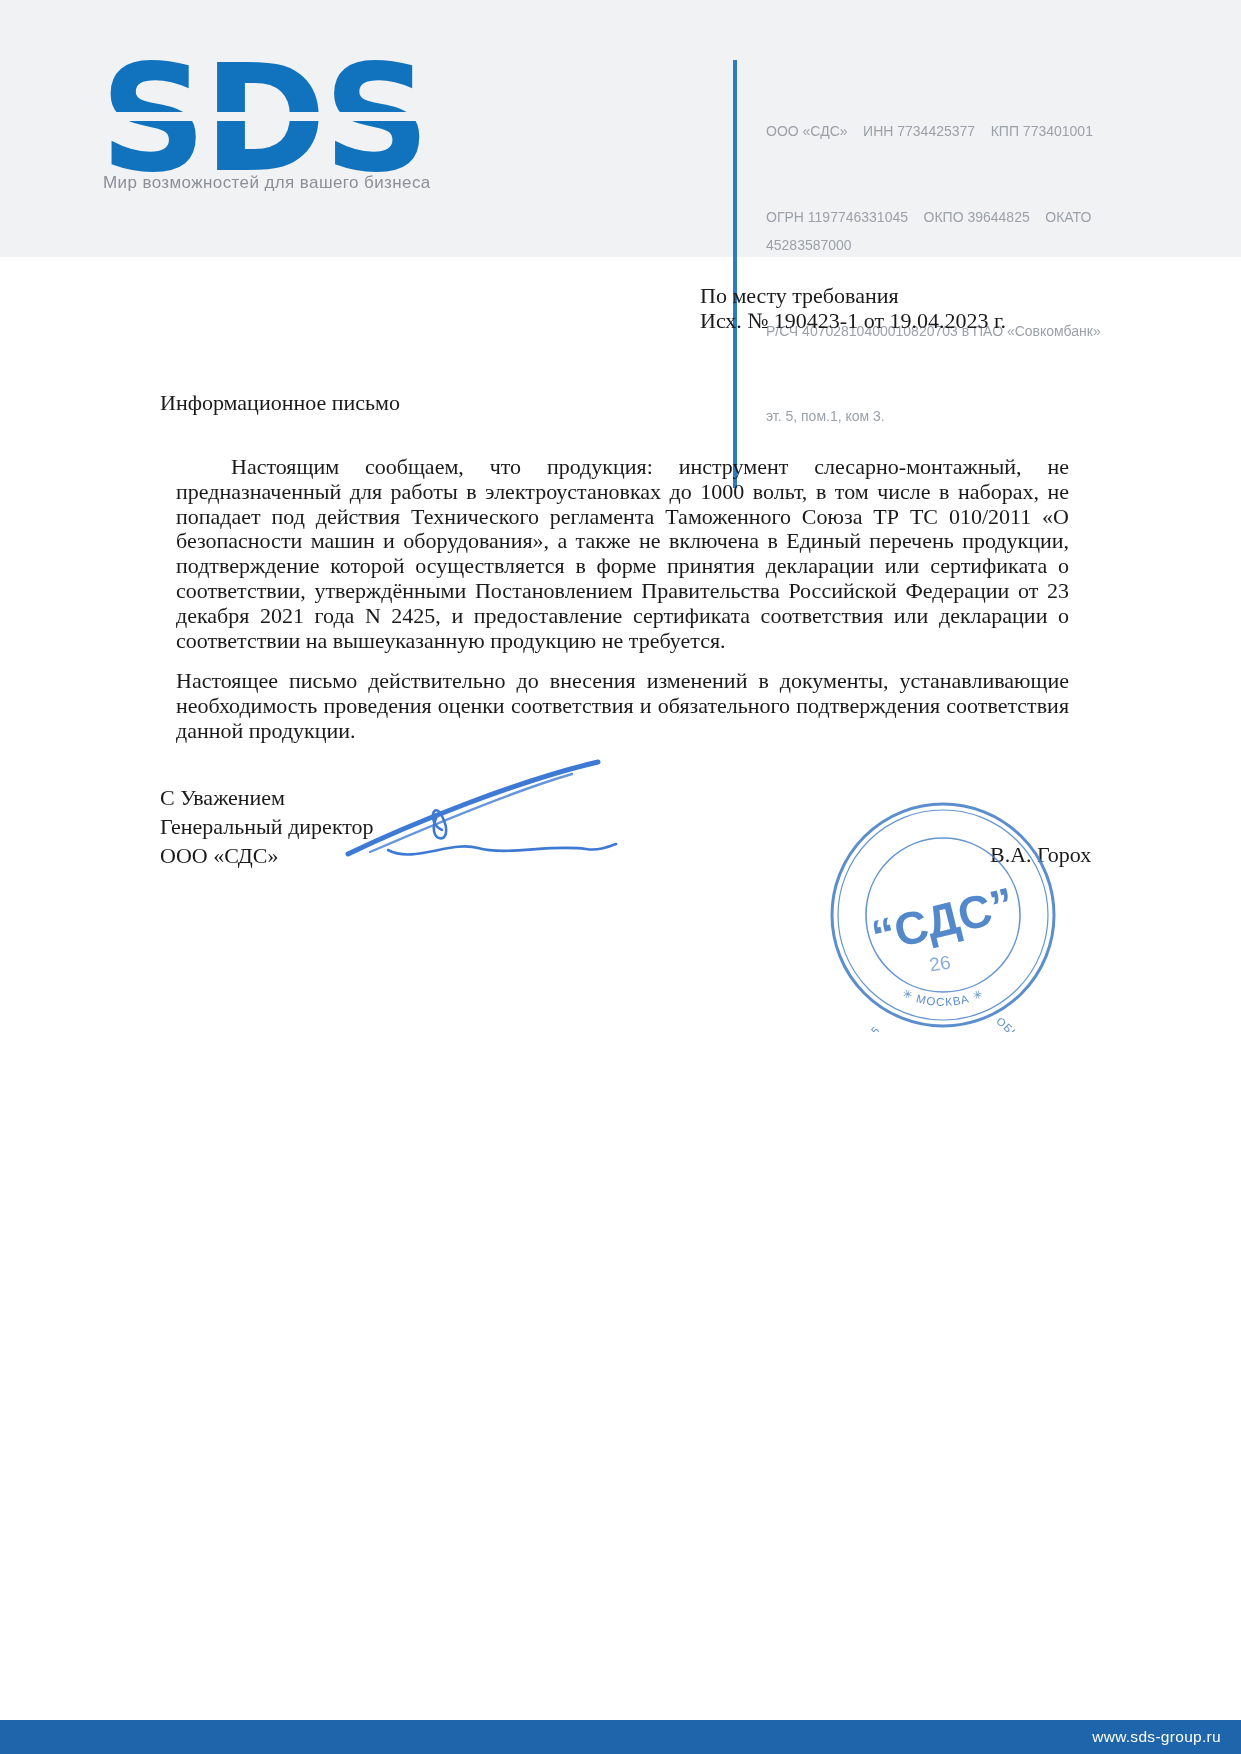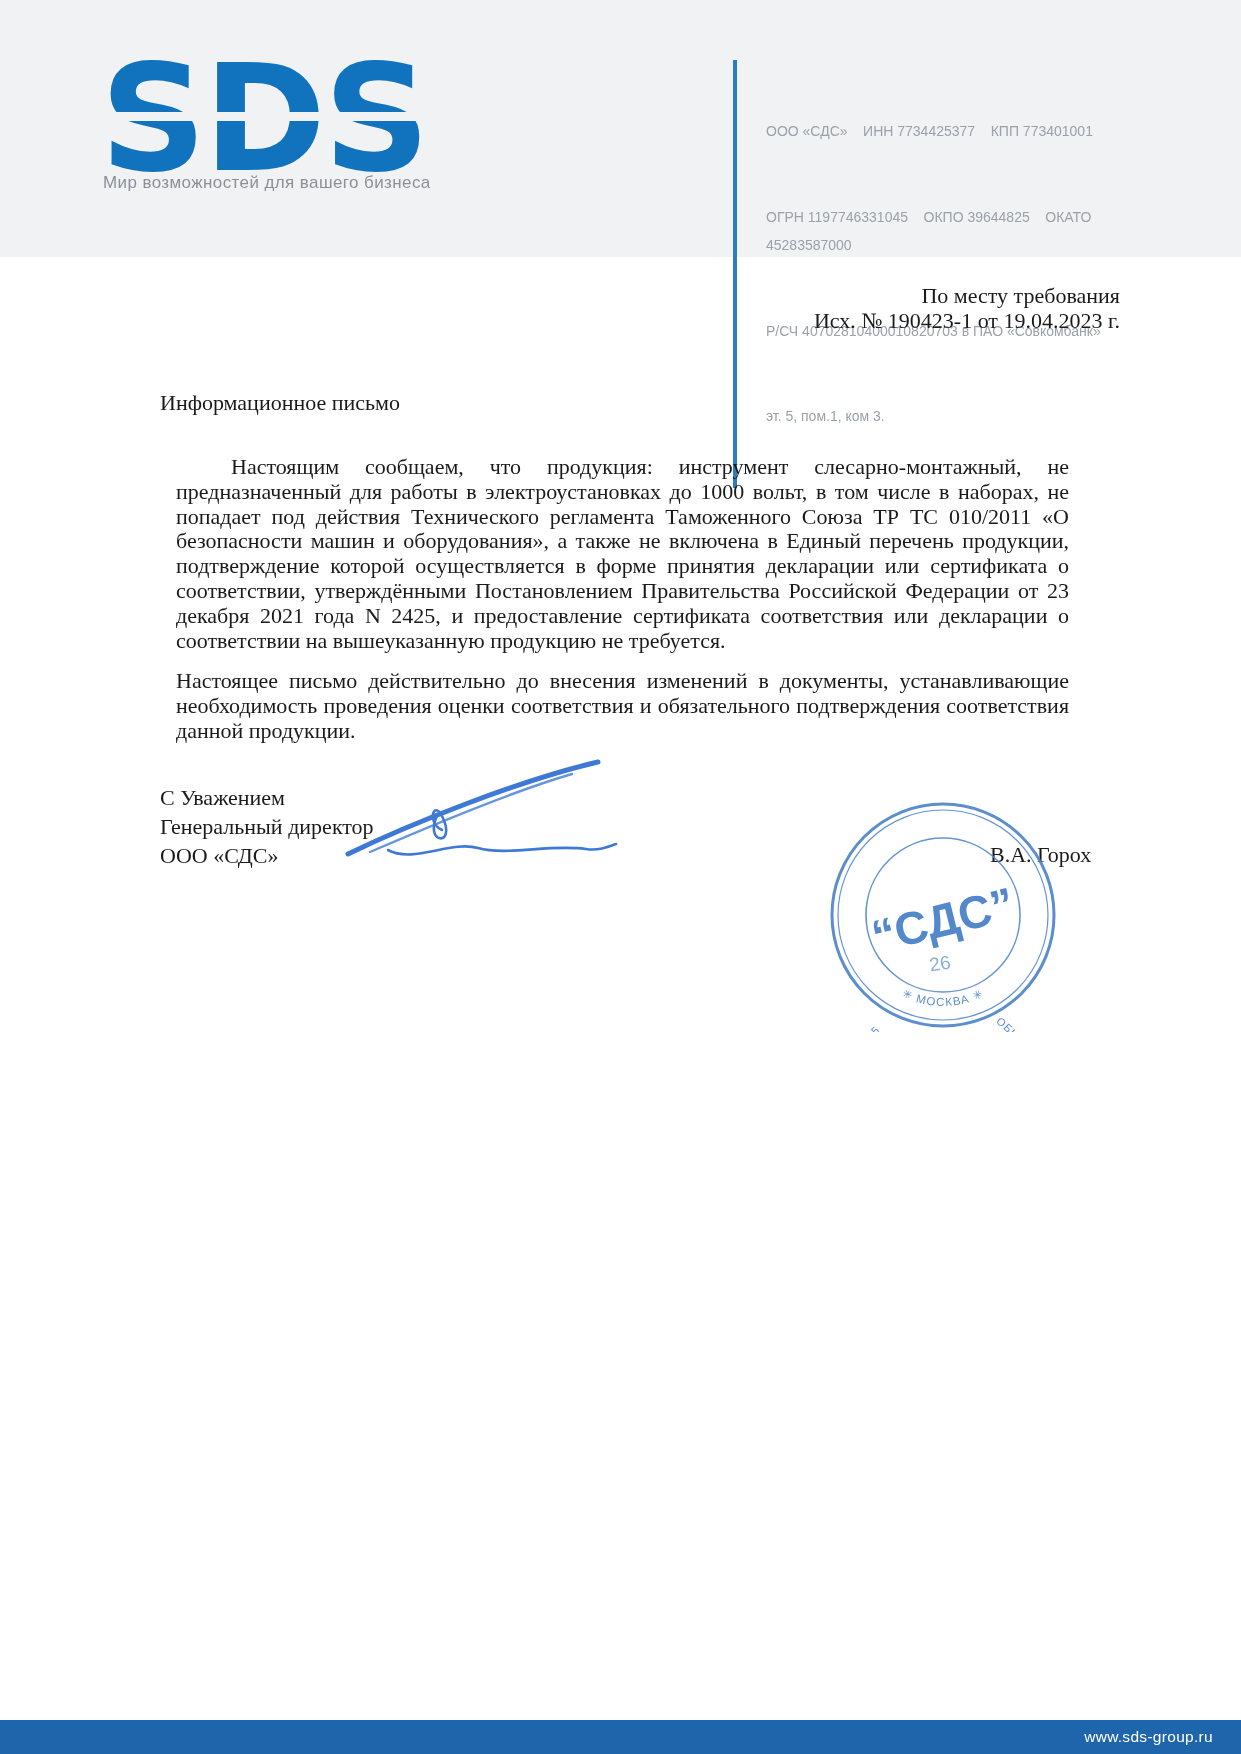--- a/index.html
+++ b/index.html
@@ -33,21 +33,21 @@
   .company-details {
     position:absolute; left:733px; top:60px; width:440px;
     border-left:4px solid #2e7cc0; padding-left:29px;
     font-family:"Liberation Sans", sans-serif; font-size:14px;
     color:#9ba1a9; line-height:28.5px; white-space:pre-wrap;
   }
 
   
   .ref-block {
     position:absolute; left:700px; top:283px; width:420px;
-    text-align:right; font-size:22px; line-height:25px;
+    font-size:22px; line-height:25px;
   }
   .letter-title {
     position:absolute; left:160px; top:390px; width:925px;
     text-align:left; font-size:22px;
   }
   .letter-body {
     position:absolute; left:160px; top:439px; width:925px;
     font-size:22px; line-height:24.8px; text-align:justify;
   }
   .letter-body p { margin:16px; }
@@ -61,21 +61,21 @@
   .sign-name {
     position:absolute; left:990px; top:842px; font-size:22px;
   }
   .sign-scribble { position:absolute; left:330px; top:752px; }
   .stamp { position:absolute; left:826px; top:798px; }
 
   
   .footer {
     position:absolute; left:0; bottom:0; width:1241px; height:34px;
     background:#1e65ab; display:flex; align-items:center; justify-content:flex-end;
-    padding-right:28px;
+    padding-right:20px;
   }
   .footer-url {
     font-family:"Liberation Sans", sans-serif; font-size:15.5px;
     color:#ffffff; letter-spacing:0.3px;
   }
 </style>
 </head>
 <body>
 
 <div class="page">

